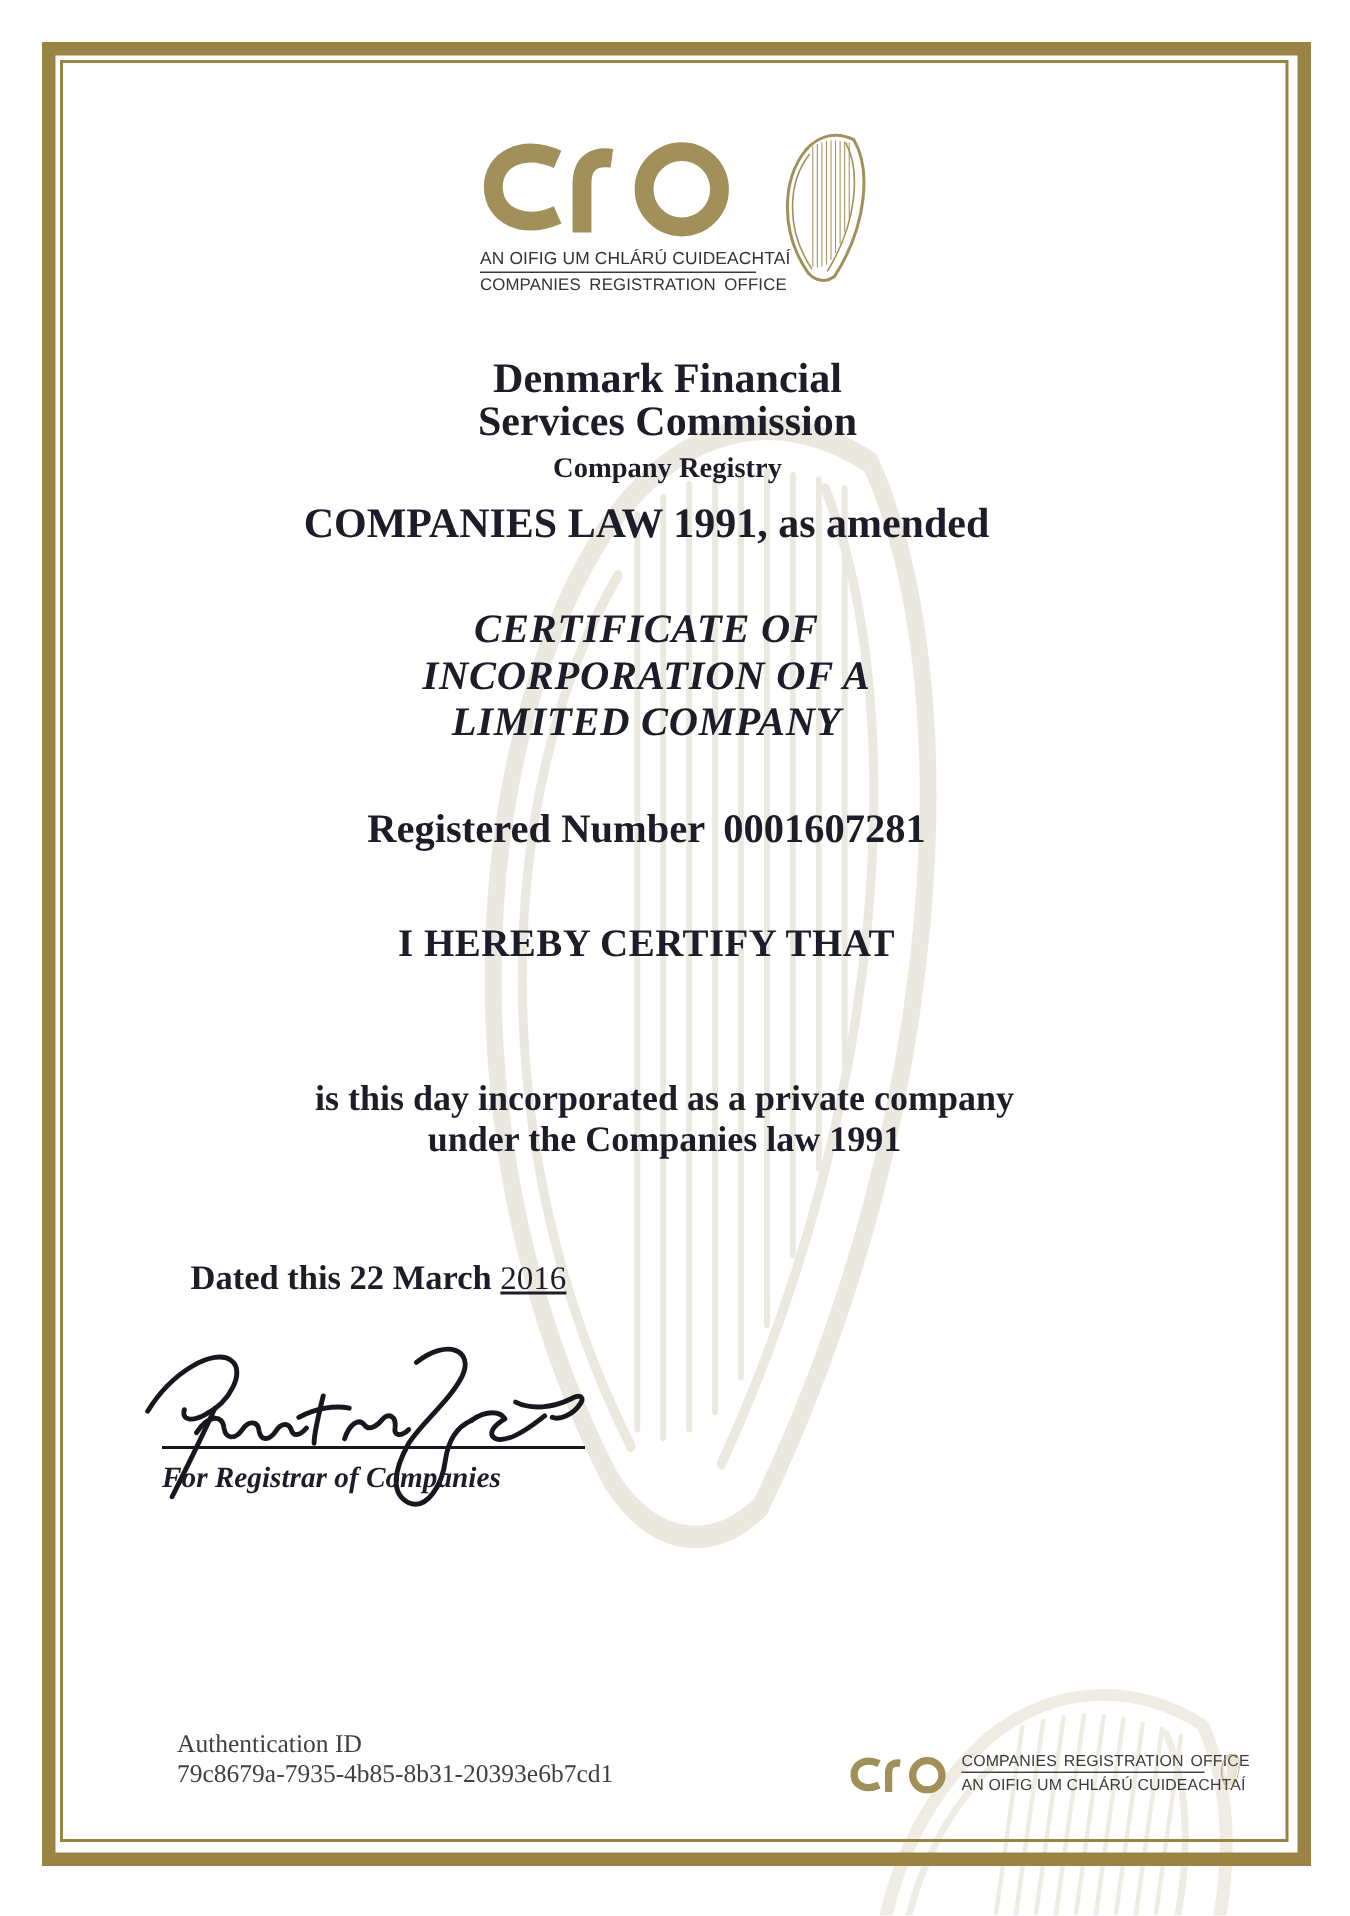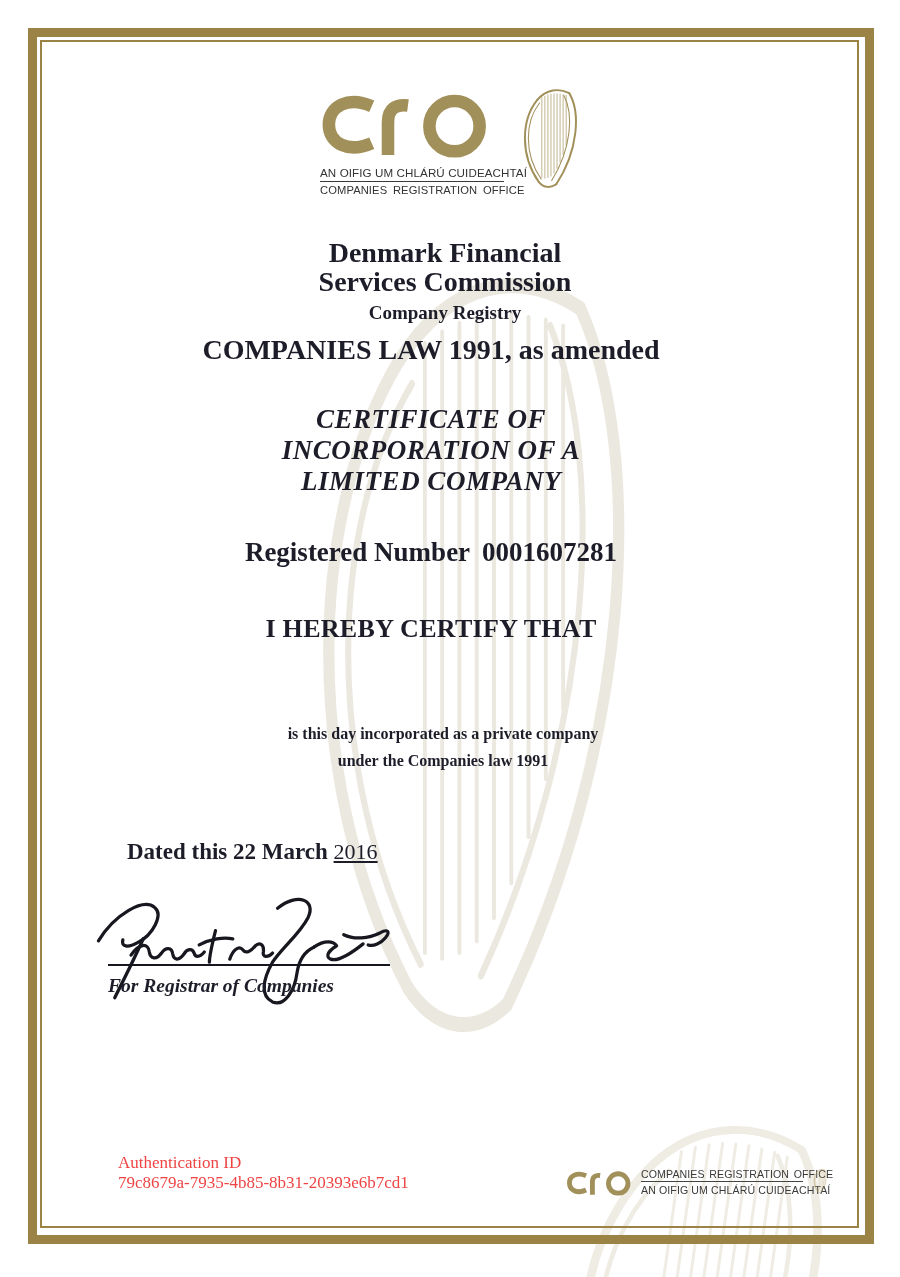--- a/index.html
+++ b/index.html
@@ -31,29 +31,29 @@
   
   .center-col{position:absolute;left:0;width:100%;text-align:center;box-sizing:border-box;padding-right:38px;}
   .authority{top:238px;font-weight:bold;font-size:28px;line-height:29px;padding-left:28px;}
   .authority .sub{font-size:19px;line-height:26px;margin-top:4px;text-align:center;}
   .law-title{top:334px;font-weight:bold;font-size:28px;}
   .cert-title{top:404px;font-weight:bold;font-style:italic;font-size:27px;line-height:31px;letter-spacing:.5px;}
   .reg-number{top:537px;font-weight:bold;font-size:27px;}
   .reg-number .value{margin-left:12px;}
   .certify{top:614px;font-weight:bold;font-size:26px;letter-spacing:.3px;}
   .company{top:646px;font-size:29px;letter-spacing:1px;}
-  .incorp{top:720px;font-weight:bold;font-size:16px;line-height:27px;padding-left:24px;}
+  .incorp{top:720px;font-weight:bold;font-size:24px;line-height:27px;padding-left:24px;}
   
   .dated{position:absolute;left:127px;top:839px;font-weight:bold;font-size:23px;}
   .dated .year{font-weight:normal;font-size:22px;text-decoration:underline;}
   .signature-svg{position:absolute;left:96px;top:894px;width:296px;height:114px;color:#17171f;}
   .signature-rule{position:absolute;left:108px;top:964px;width:282px;height:2px;background:#17171f;}
   .registrar{position:absolute;left:108px;top:975px;font-weight:bold;font-style:italic;font-size:19.5px;text-align:center;}
   
-  .auth-block{position:absolute;left:118px;top:1153px;font-size:17px;line-height:20px;color:#ef4444;}
+  .auth-block{position:absolute;left:118px;top:1153px;font-size:17px;line-height:20px;color:#404040;}
   .footer-logo{position:absolute;left:566px;top:1166px;display:flex;align-items:center;gap:9px;}
   .cro-small{width:66px;height:29px;color:var(--gold-logo);display:block;}
   .footer-names{width:162px;font-family:"Liberation Sans", sans-serif;color:#3a3a3a;}
   .footer-names .english{font-size:10.6px;letter-spacing:.1px;word-spacing:1.5px;white-space:nowrap;}
   .footer-names .divider{border-top:1.2px solid #444;margin:1.5px 0;}
   .footer-names .irish{font-size:10.6px;letter-spacing:.1px;white-space:nowrap;}
   .harp-small{width:18px;height:31px;color:#ab9454;}
   .hidden-defs{position:absolute;width:0;height:0;overflow:hidden;}
 </style>
 </head>

